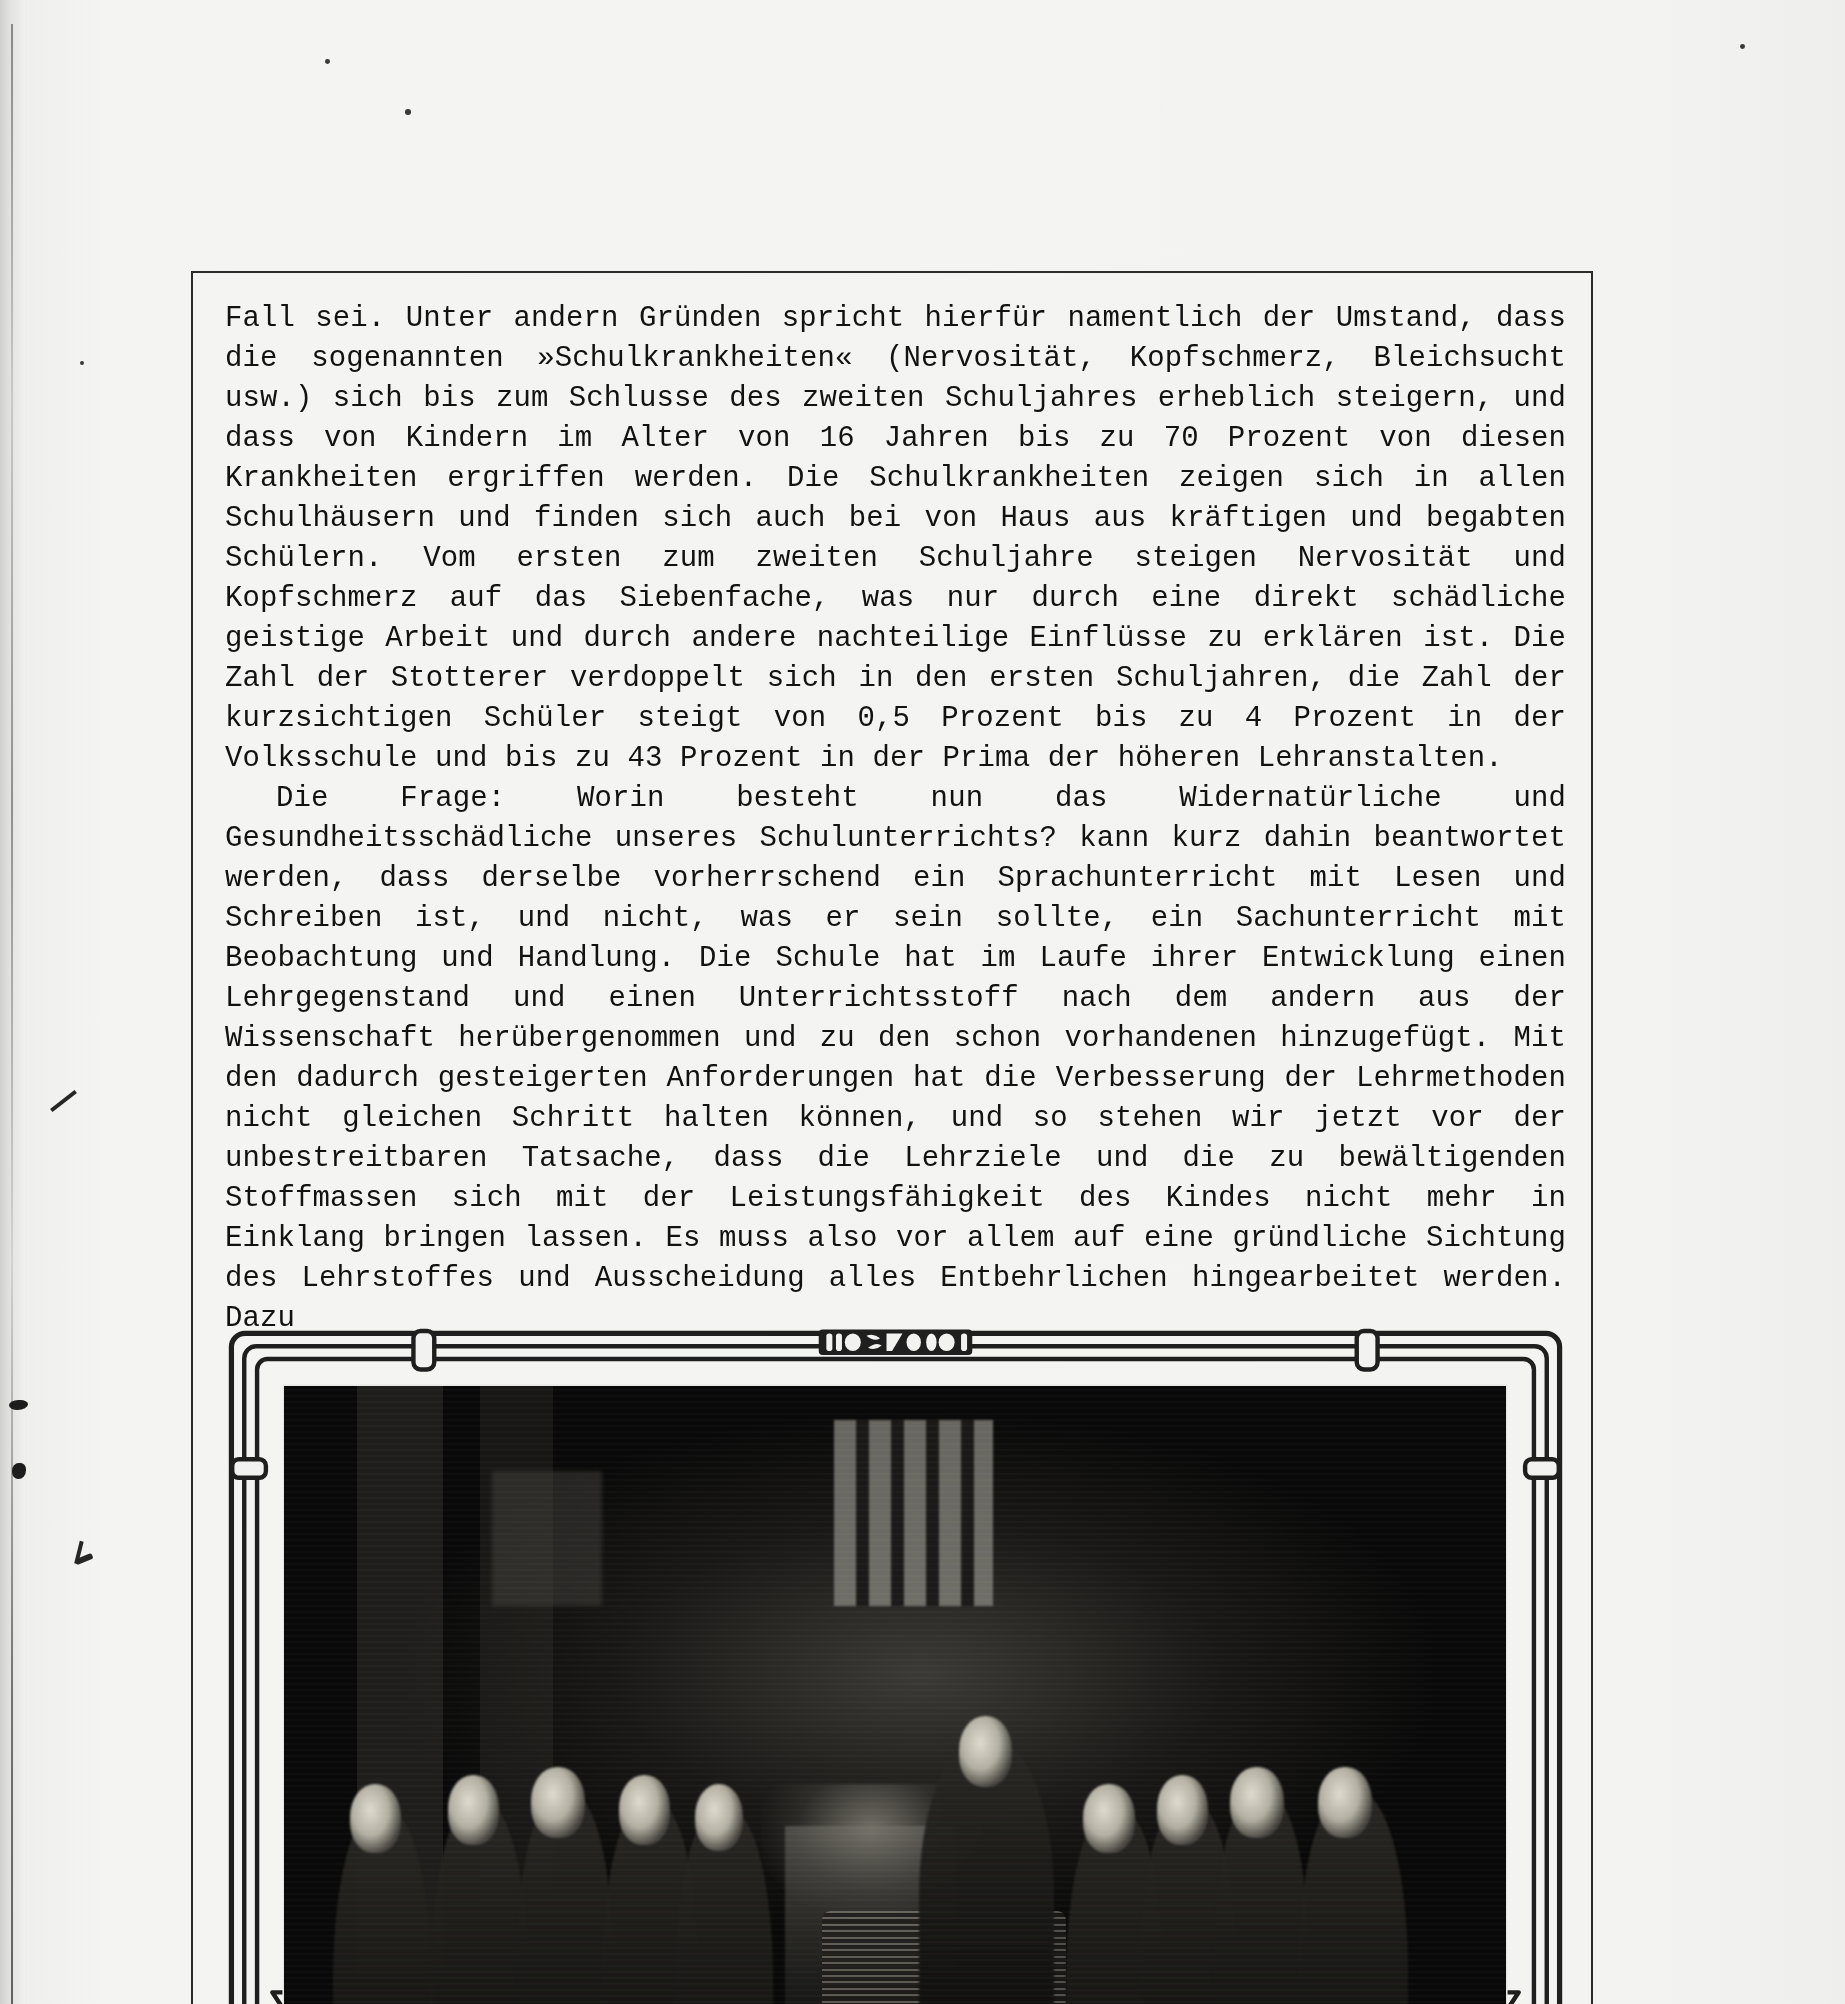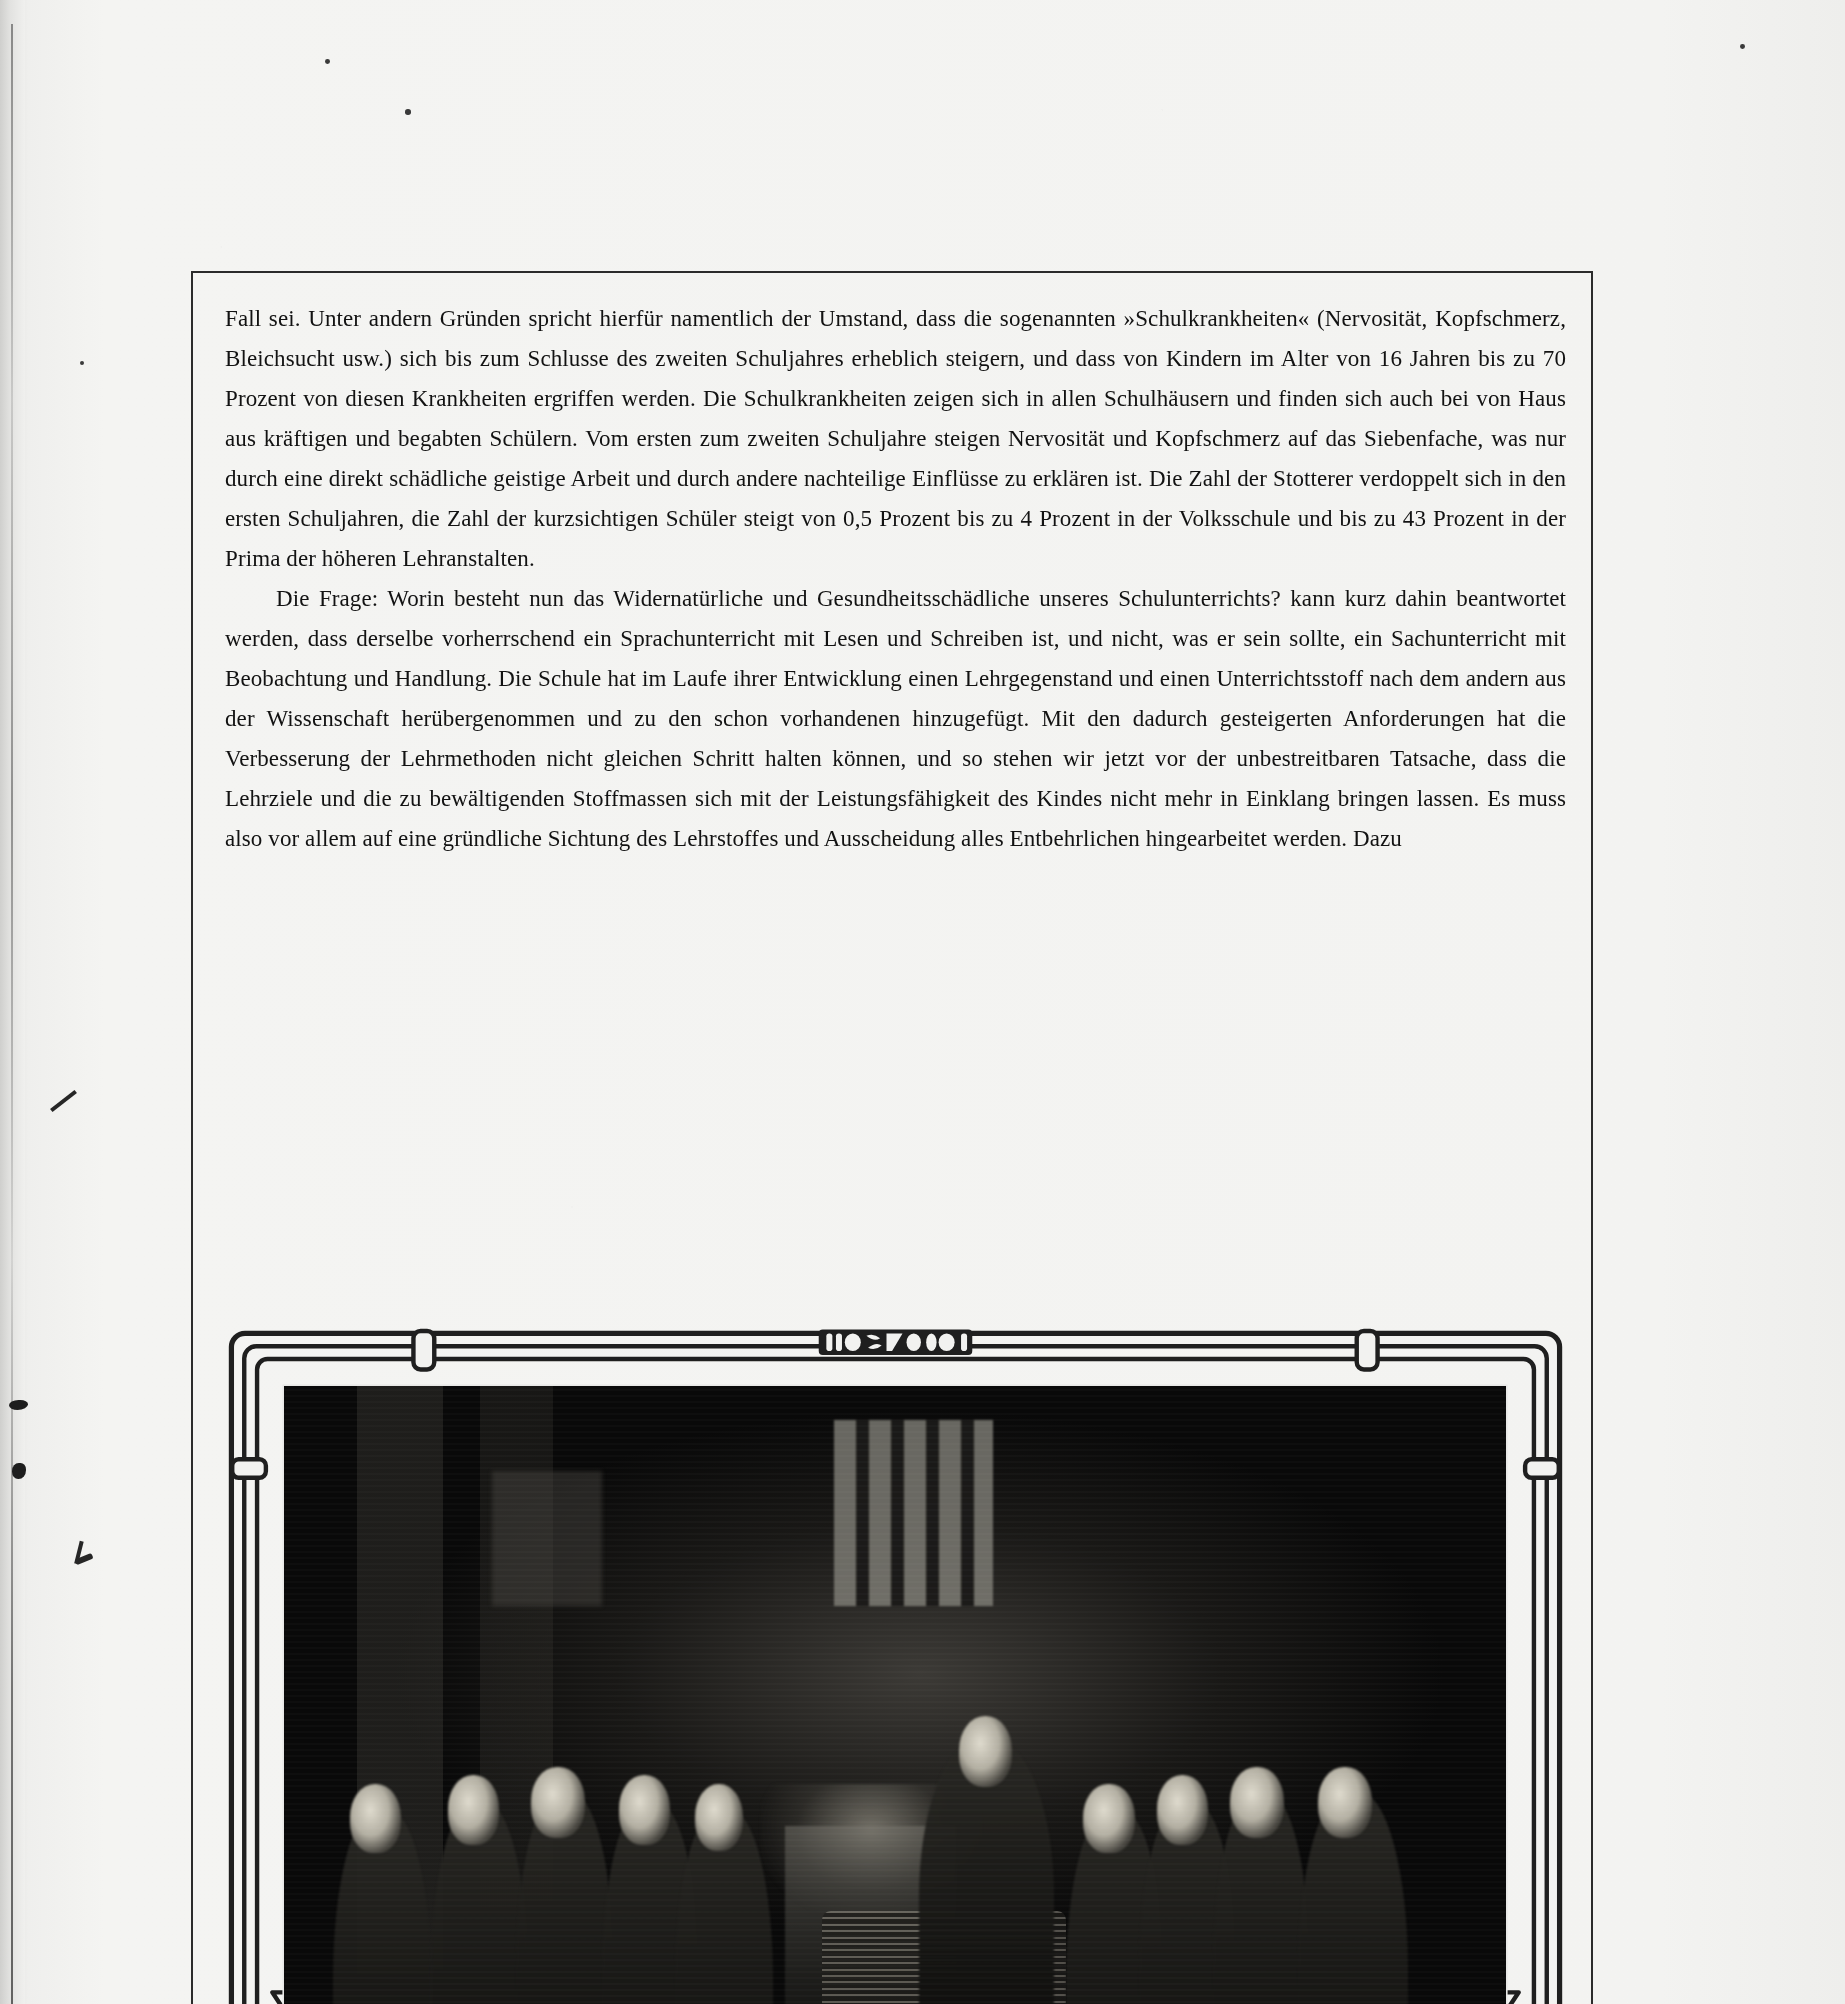--- a/index.html
+++ b/index.html
@@ -90,23 +90,24 @@
     box-sizing: border-box;
   }
 
   
   #body-text {
     position: absolute;
     left: 225px;
     top: 299px;
     width: 1341px;
     color: #121212;
-    font-size: 23px;
+    font-size: 29px;
     line-height: 40px;
     letter-spacing: 0.1px;
+    font-family: Liberation Mono, monospace;
   }
   #body-text p {
     margin: 0;
     text-align: justify;
     text-justify: inter-word;
   }
   #body-text p.indent {
     text-indent: 51px;
   }
 

